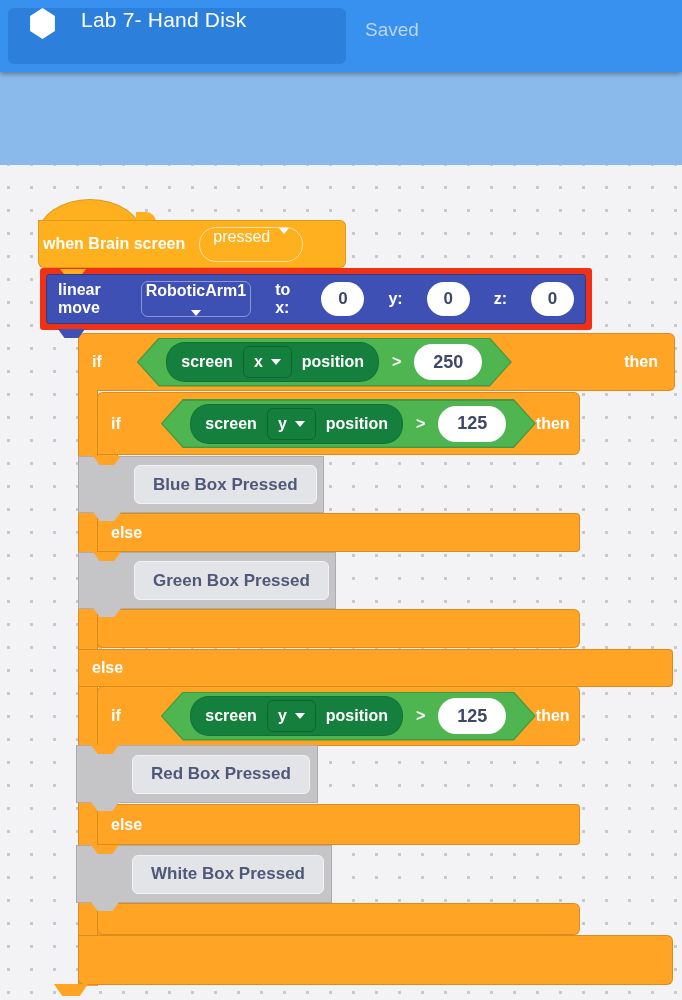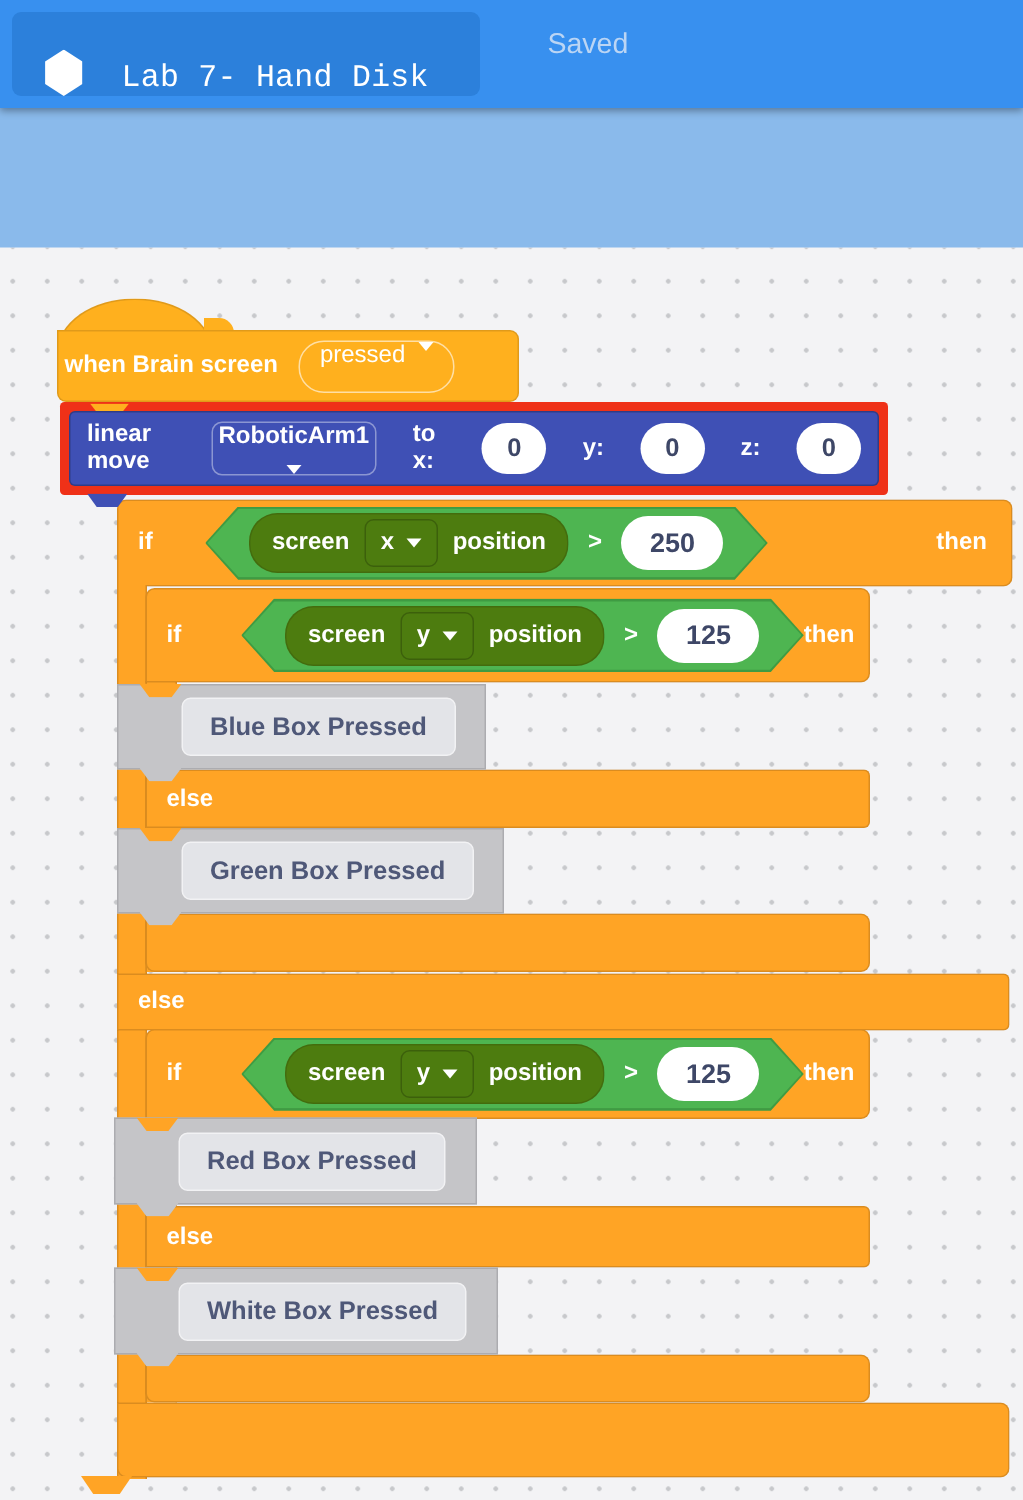--- a/index.html
+++ b/index.html
@@ -1,48 +1,48 @@
 <!DOCTYPE html>
 <html><head>
 <meta charset="utf-8">
 <style>
   html,body{margin:0;padding:0;}
   body{font-family:"Liberation Sans","DejaVu Sans",sans-serif; width:682px; height:1000px; position:relative; overflow:hidden; background:#F3F3F5;}
   .abs{position:absolute; box-sizing:border-box;}
 
   
   .header{left:0;top:0;width:682px;height:72px;background:#3890EF;box-shadow:0 2px 5px rgba(0,0,0,0.35);z-index:20;}
-  .title-pill{left:8px;top:8px;width:312px;height:56px;background:#2C80DB;border-radius:6px;display:flex;align-items:flex-end;cursor:pointer;font-family:Liberation Mono, monospace;}
+  .title-pill{left:8px;top:8px;width:338px;height:56px;background:#2C80DB;border-radius:6px;display:flex;align-items:flex-start;cursor:pointer;}
   .hex-icon{width:27px;height:31px;margin-left:21px;background:#fff;clip-path:polygon(50% 0%,96% 26%,96% 74%,50% 100%,4% 74%,4% 26%);}
   .proj-title{margin-left:25px;color:#fff;font-size:21px;letter-spacing:.2px;}
   .saved{left:365px;top:0;height:60px;display:flex;align-items:center;color:#BBD5F4;font-size:19px;}
 
   
   .band{left:0;top:72px;width:682px;height:93px;background:#8ABAEB;z-index:10;}
 
   
   .workspace{left:0;top:165px;width:682px;height:835px;background-color:#F3F3F5;
     background-image:radial-gradient(circle,#C7C8CB 1.4px,transparent 1.6px);
     background-size:23px 23px;background-position:20px 11px;}
 
   
   .orange{background:#FFA425;border:1px solid rgba(0,0,0,0.14);color:#fff;margin-left:40px;}
   .bar{display:flex;align-items:center;font-size:16px;font-weight:600;}
   .kw{color:#fff;}
   .hex-outer{display:inline-flex;padding:1.5px;background:#3F9B43;clip-path:polygon(22px 0,calc(100% - 22px) 0,100% 50%,calc(100% - 22px) 100%,22px 100%,0 50%);}
   .hex-inner{display:flex;align-items:center;height:46px;padding:0 28px;background:#4EB551;clip-path:polygon(21px 0,calc(100% - 21px) 0,100% 50%,calc(100% - 21px) 100%,21px 100%,0 50%);gap:9px;}
-  .spill{display:flex;align-items:center;height:38px;border-radius:19px;background:#4d7c0f;border:1px solid rgba(0,0,0,0.12);padding:0 14px;gap:10px;font-size:16px;font-weight:600;color:#fff;cursor:grab;}
+  .spill{display:flex;align-items:center;height:38px;border-radius:19px;background:#15803d;border:1px solid rgba(0,0,0,0.12);padding:0 14px;gap:10px;font-size:16px;font-weight:600;color:#fff;cursor:grab;}
   .sdrop{display:flex;align-items:center;height:30px;border:1px solid rgba(0,0,0,0.22);border-radius:6px;padding:0 10px;gap:8px;cursor:pointer;}
   .oval{display:flex;align-items:center;justify-content:center;min-width:48px;height:36px;border-radius:18px;background:#fff;color:#3E4767;font-size:18px;font-weight:600;padding:0 10px;cursor:text;}
   .gt{color:#fff;font-size:16px;font-weight:700;margin:0 4px;}
   .chev{width:0;height:0;border-left:5.5px solid transparent;border-right:5.5px solid transparent;border-top:6.5px solid #fff;}
   .nub{clip-path:polygon(0 0,100% 0,76% 100%,24% 100%);}
 
   
-  .gray{background:#C5C5C8;border:1px solid #ACACB0;display:flex;align-items:center;padding-left:42px;z-index:6;cursor:grab;}
+  .gray{background:#C5C5C8;border:1px solid #ACACB0;display:flex;align-items:center;padding-left:55px;z-index:6;cursor:grab;}
   .gray-pill{display:flex;align-items:center;height:37px;border:1px solid #F2F2F4;border-radius:6px;background:#E3E4E8;padding:0 18px;color:#4F5878;font-size:17px;font-weight:600;cursor:text;}
   .gray-notch{position:absolute;left:14px;top:-1px;width:28px;height:9px;background:#FFA425;clip-path:polygon(0 0,100% 0,76% 100%,24% 100%);}
   .gray-nub{position:absolute;left:14px;bottom:-9px;width:28px;height:9px;background:#C5C5C8;clip-path:polygon(0 0,100% 0,76% 100%,24% 100%);}
 
   
   .hat-part{background:#FFB01E;border:1px solid rgba(0,0,0,0.12);}
   .hatdrop{display:flex;align-items:flex-start;height:33px;border:1px solid rgba(255,255,255,0.6);border-radius:17px;padding:0 13px;gap:9px;font-size:16px;font-weight:400;color:#fff;cursor:pointer;}
   .indigo{background:#3F50B5;border:1px solid rgba(0,0,0,0.25);display:flex;align-items:center;padding:0 11px;gap:24px;color:#fff;font-size:16px;font-weight:600;z-index:8;cursor:grab;}
   .mdrop{display:flex;align-items:center;height:34px;border:1px solid rgba(255,255,255,0.4);border-radius:7px;padding:0 4px;gap:10px;cursor:pointer;flex-direction:column;}
   .moval{display:flex;align-items:center;justify-content:center;min-width:43px;height:34px;border-radius:17px;background:#fff;color:#3E4767;font-size:17px;font-weight:600;cursor:text;}

